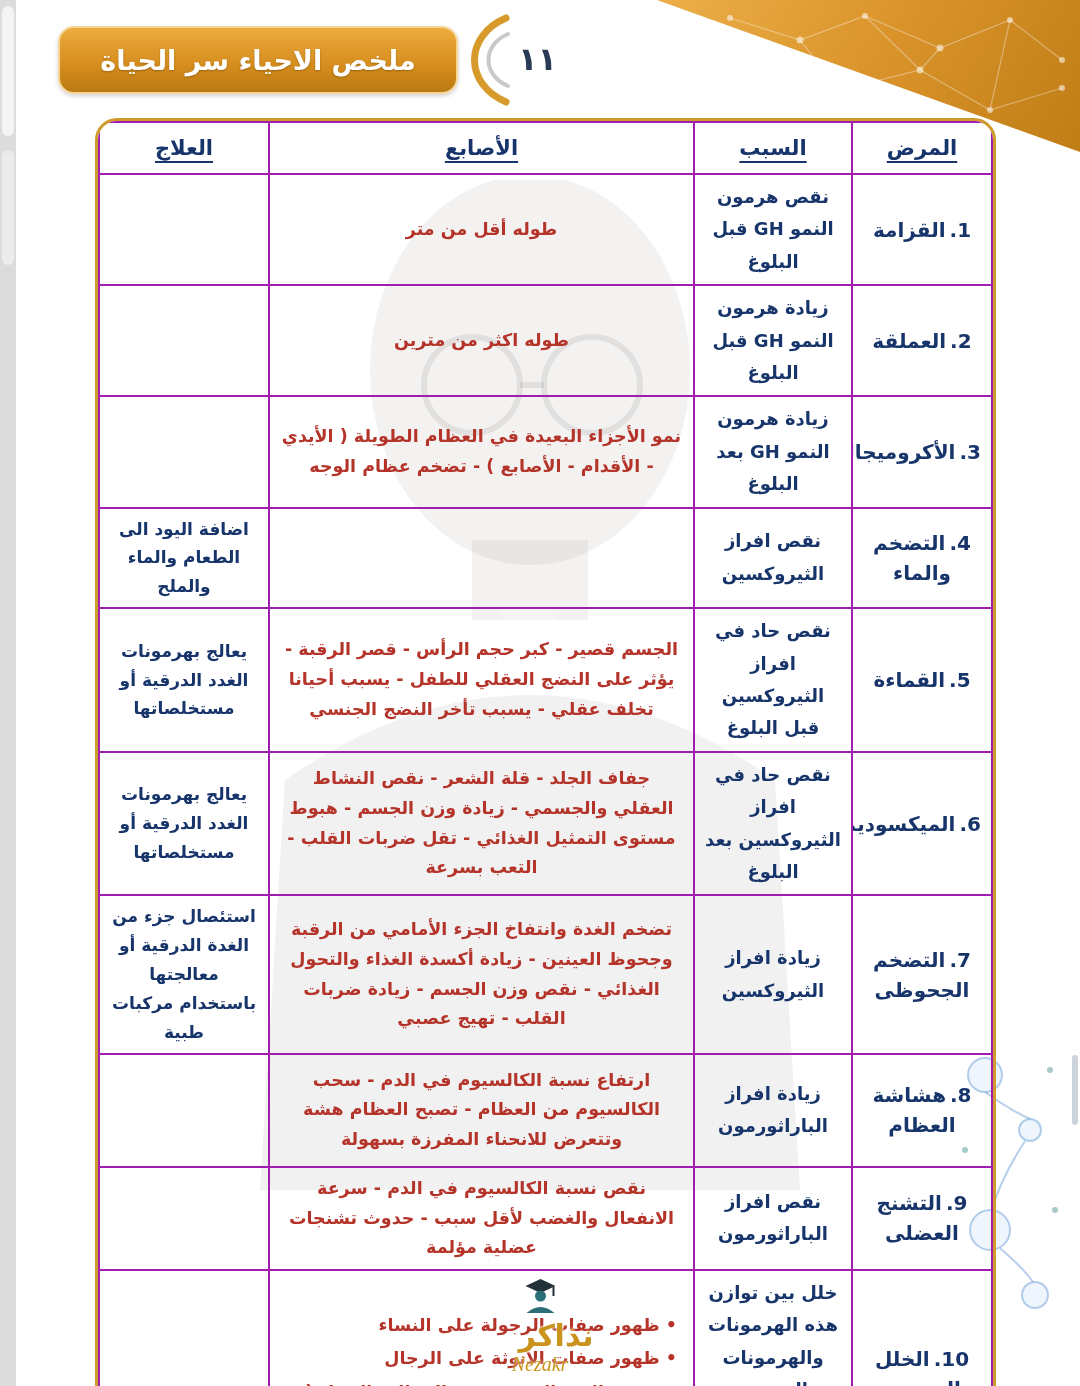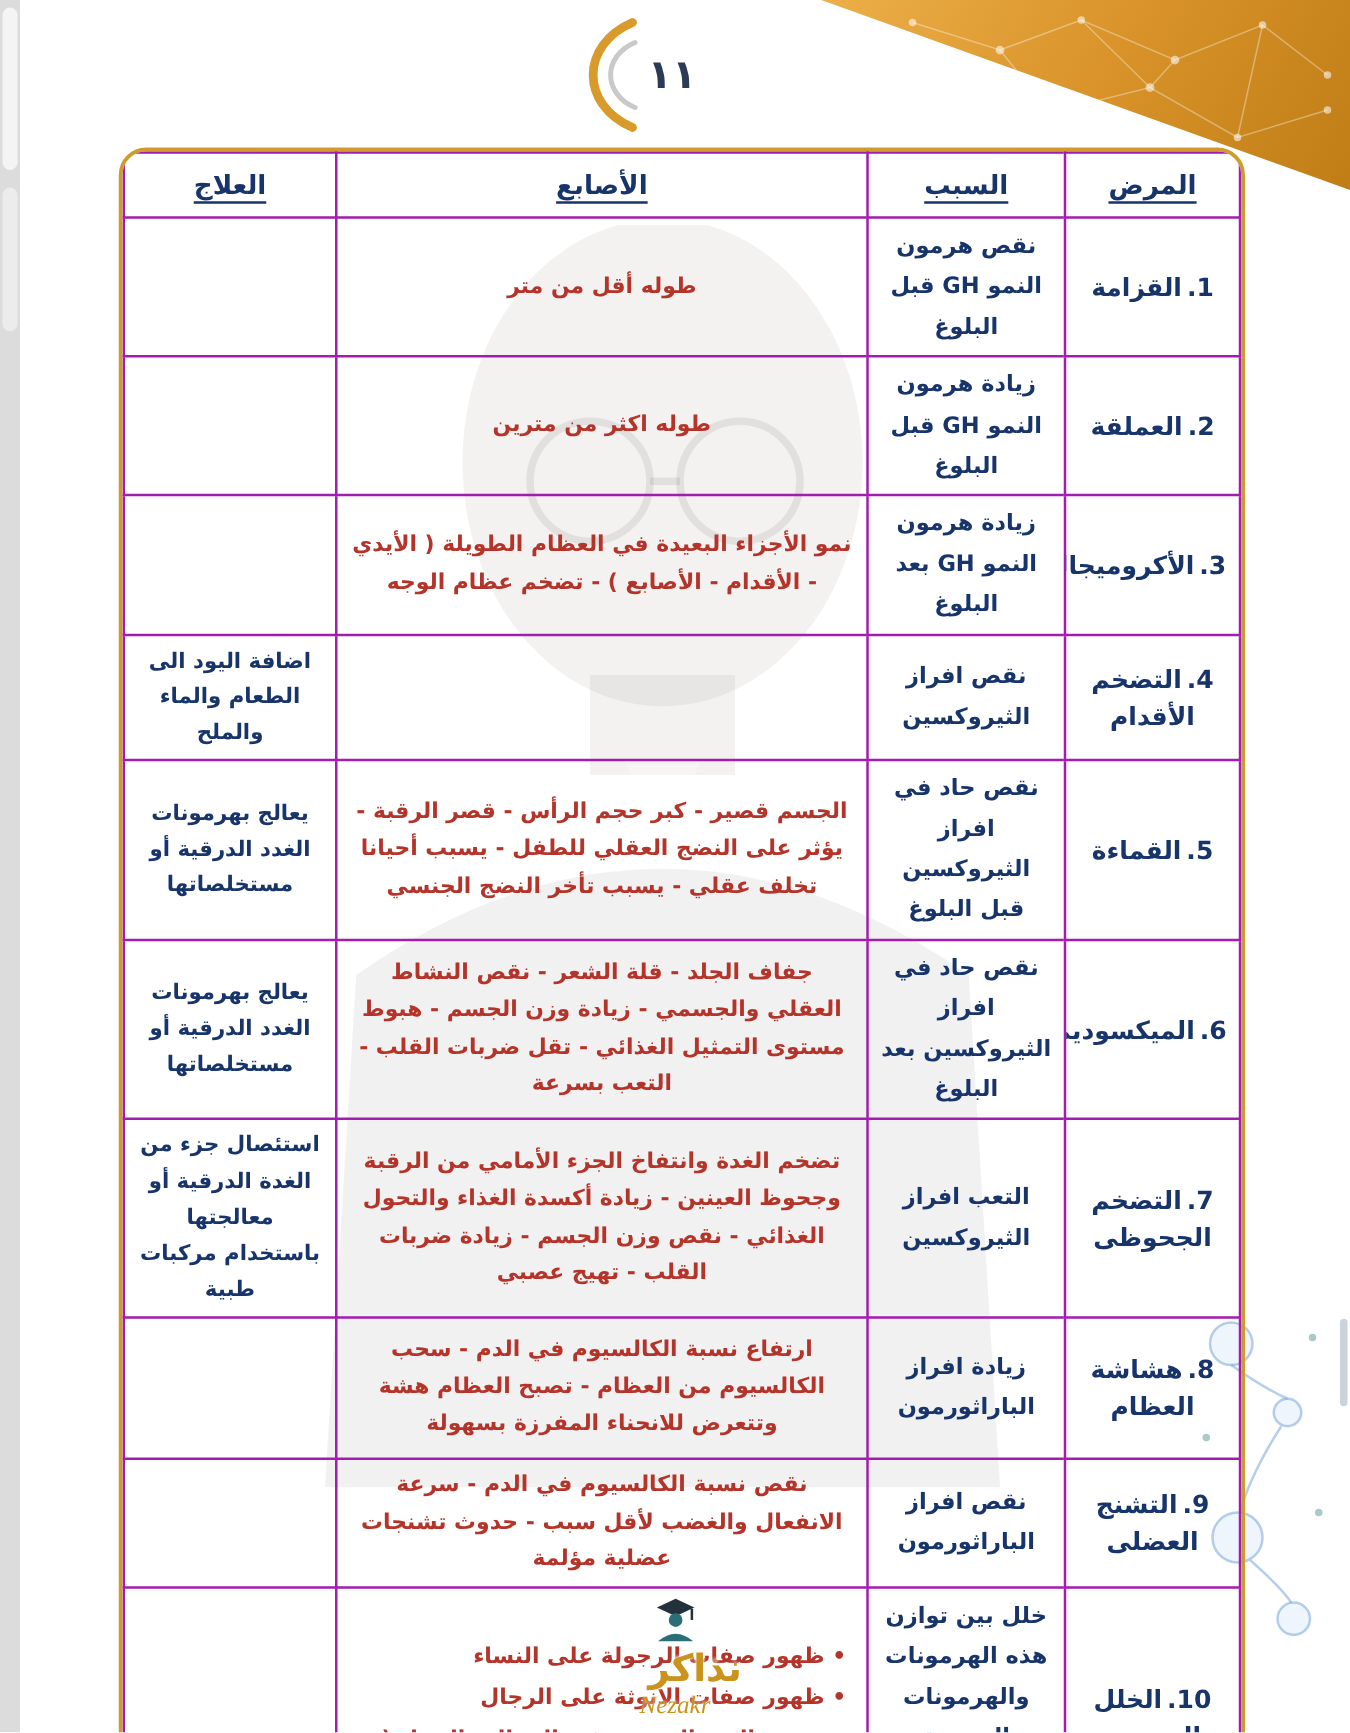--- a/index.html
+++ b/index.html
@@ -114,20 +114,23 @@
         <path d="M55 62 Q80 80 100 89 M95 111 Q70 150 62 180 M70 218 Q95 240 103 252" fill="none"></path>
       </g>
       <g fill="rgba(60,140,130,0.45)">
         <circle cx="120" cy="40" r="3"></circle>
           <circle cx="35" cy="120" r="3"></circle>
           <circle cx="125" cy="180" r="3"></circle>
       </g>
     </svg>
   </div>
 
+  <div class="banner">
+    <span class="t">ملخص الاحياء سر الحياة</span>
+  </div>
   <div class="swoosh">
     <svg width="70" height="92" viewBox="0 0 70 92">
       <path d="M58 4 C 16 22, 16 70, 58 88" fill="none" stroke="#d89a2b" stroke-width="7" stroke-linecap="round"></path>
       <path d="M60 20 C 34 31, 34 61, 60 72" fill="none" stroke="#c9c9c9" stroke-width="4" stroke-linecap="round"></path>
     </svg>
   </div>
   <div class="page-num">١١</div>
 
   <div class="table-wrap">
     <table>
@@ -160,21 +163,21 @@
       </tr>
 
       <tr class="h88">
         <td class="dcell"><span class="num">3.</span><span>الأكروميجالى</span></td>
         <td class="cause">زيادة هرمون النمو GH بعد البلوغ</td>
         <td class="symptoms">نمو الأجزاء البعيدة في العظام الطويلة ( الأيدي - الأقدام - الأصابع ) - تضخم عظام الوجه</td>
         <td class="treatment"></td>
       </tr>
 
       <tr class="h86">
-        <td class="dcell"><span class="num">4.</span><span>التضخم الأقدام</span></td>
+        <td class="dcell"><span class="num">4.</span><span>التضخم والماء</span></td>
         <td class="cause">نقص افراز الثيروكسين</td>
         <td class="symptoms"></td>
         <td class="treatment">اضافة اليود الى الطعام والماء والملح</td>
       </tr>
 
       <tr class="h114">
         <td class="dcell"><span class="num">5.</span><span>القماءة</span></td>
         <td class="cause">نقص حاد في افراز الثيروكسين قبل البلوغ</td>
         <td class="symptoms">الجسم قصير - كبر حجم الرأس - قصر الرقبة - يؤثر على النضج العقلي للطفل - يسبب أحيانا تخلف عقلي - يسبب تأخر النضج الجنسي</td>
         <td class="treatment">يعالج بهرمونات الغدد الدرقية أو مستخلصاتها</td>
@@ -182,21 +185,21 @@
 
       <tr class="h140">
         <td class="dcell"><span class="num">6.</span><span>الميكسوديما</span></td>
         <td class="cause">نقص حاد في افراز الثيروكسين بعد البلوغ</td>
         <td class="symptoms">جفاف الجلد - قلة الشعر - نقص النشاط العقلي والجسمي - زيادة وزن الجسم - هبوط مستوى التمثيل الغذائي - تقل ضربات القلب - التعب بسرعة</td>
         <td class="treatment">يعالج بهرمونات الغدد الدرقية أو مستخلصاتها</td>
       </tr>
 
       <tr class="h143">
         <td class="dcell"><span class="num">7.</span><span>التضخم الجحوظى</span></td>
-        <td class="cause">التعب افراز الثيروكسين</td>
+        <td class="cause">زيادة افراز الثيروكسين</td>
         <td class="symptoms">تضخم الغدة وانتفاخ الجزء الأمامي من الرقبة وجحوظ العينين - زيادة أكسدة الغذاء والتحول الغذائي - نقص وزن الجسم - زيادة ضربات القلب - تهيج عصبي</td>
         <td class="treatment">استئصال جزء من الغدة الدرقية أو معالجتها باستخدام مركبات طبية</td>
       </tr>
 
       <tr class="h113">
         <td class="dcell"><span class="num">8.</span><span>هشاشة العظام</span></td>
         <td class="cause">زيادة افراز الباراثورمون</td>
         <td class="symptoms">ارتفاع نسبة الكالسيوم في الدم - سحب الكالسيوم من العظام - تصبح العظام هشة وتتعرض للانحناء المفرزة بسهولة</td>
         <td class="treatment"></td>
       </tr>

